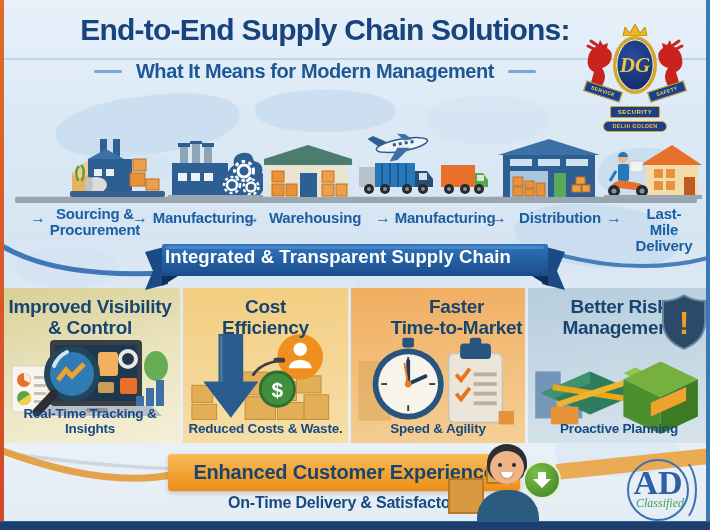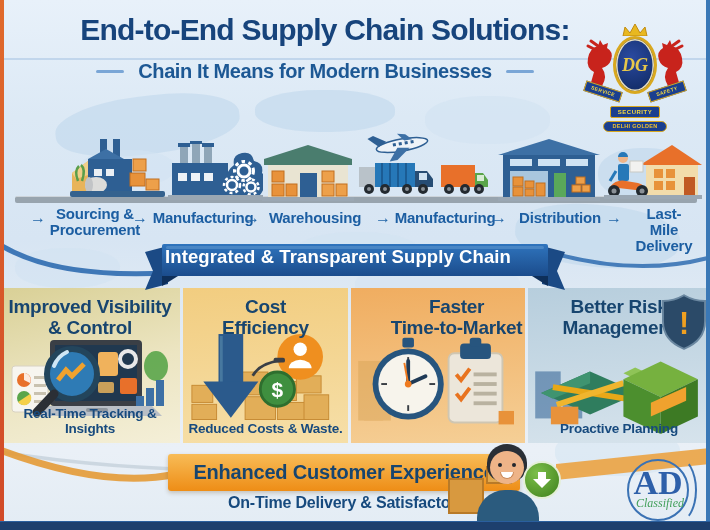--- a/index.html
+++ b/index.html
@@ -33,21 +33,21 @@
   .horse { position:absolute; top:14px; width:34px; height:48px; }
   #horse-left { left:2px; }
   #horse-right { left:74px; transform:scaleX(-1); }
   #crest-oval {
     position:absolute; left:33px; top:12px; width:44px; height:58px; border-radius:50%;
     background:radial-gradient(circle at 40% 35%, #2a4aa0, #15306e 75%);
     border:3px solid #d8a81f; box-shadow:inset 0 0 0 1.5px #e8e0c0;
     text-align:center;
   }
   #crest-oval span { font-family:"Liberation Serif", serif; font-style:italic; font-weight:700;
-    font-size:18px; color:#e8c84a; line-height:52px; }
+    font-size:21px; color:#e8c84a; line-height:52px; }
   .crest-ribbon { position:absolute; background:#1a3f8f; border:1px solid #d8a81f;
     color:#f5d840; font-weight:700; text-align:center; overflow:hidden; }
   #ribbon-service  { left:4px;  top:62px; width:38px; height:11px; font-size:5px; line-height:9px; transform:rotate(18deg); letter-spacing:.4px; }
   #ribbon-safety   { left:68px; top:62px; width:38px; height:11px; font-size:5px; line-height:9px; transform:rotate(-18deg); letter-spacing:.4px; }
   #ribbon-security { left:30px; top:82px; width:50px; height:12px; font-size:6px; line-height:10px; letter-spacing:.5px; border-radius:2px; }
   #ribbon-bottom   { left:23px; top:97px; width:64px; height:11px; font-size:5.5px; line-height:9px; color:#f0c030; border-radius:6px; letter-spacing:.3px; }
   
   #road { left:15px; top:196px; width:682px; height:7px; background:#98a4ae; border-top:1.5px solid #cdd4da; z-index:2; border-radius:2px; }
   .chain-icon { position:absolute; z-index:3; }
   .stage-label { position:absolute; z-index:4; transform:translateX(-50%);
@@ -112,21 +112,21 @@
   <div class="blob" style="left:598px;top:148px;width:92px;height:52px;"></div>
   <div class="blob light" style="left:15px;top:248px;width:105px;height:40px;"></div>
   <div class="blob light" style="left:355px;top:262px;width:165px;height:46px;opacity:.45;"></div>
   <div class="blob light" style="left:555px;top:428px;width:125px;height:48px;opacity:.5;"></div>
 
   <div id="header-rule" class="abs"></div>
 
   <div id="title" class="abs">End-to-End Supply Chain Solutions:</div>
   <div id="subtitle-row" class="abs">
     <span class="dash"></span>
-    <span id="subtitle">Chain It Means for Modern Businesses</span>
+    <span id="subtitle">What It Means for Modern Management</span>
     <span class="dash"></span>
   </div>
 
   <div id="crest" class="abs">
     <svg class="crown" width="28" height="12" viewBox="0 0 28 12">
       <polygon points="2,12 4,3 9,9 14,0 19,9 24,3 26,12" fill="#e8b820" stroke="#c08a10" stroke-width="1"></polygon>
     </svg>
     <svg id="horse-left" class="horse" viewBox="0 0 34 48">
       <path d="M8,48 L12,34 Q4,30 6,20 Q8,10 16,8 L18,2 L21,7 L26,5 L25,10 Q32,14 29,22 Q27,28 20,30 Q26,38 20,48 Z" fill="#c8231c"></path>
       <path d="M16,8 L9,3 M14,12 L6,8" stroke="#c8231c" stroke-width="3" stroke-linecap="round"></path>
@@ -445,20 +445,21 @@
         <polyline points="104,62 109,68 118,56"></polyline>
       </g>
       <g fill="#b9b2a0">
           <rect x="122" y="40" width="24" height="4"></rect>
           <rect x="122" y="50" width="24" height="4"></rect>
           <rect x="122" y="60" width="24" height="4"></rect>
           <rect x="122" y="70" width="24" height="4"></rect>
         </g>
       <rect x="148" y="80" width="16" height="14" fill="#e8923a"></rect>
     </svg>
+    <div class="col-caption">Speed &amp; Agility</div>
   </div>
 
   <div id="col-4" class="col">
     <div class="col-title">Better Risk
 Management</div>
     <div id="shield-wrap">
       <svg width="44" height="56" viewBox="0 0 46 58">
         <path d="M23,1 C30,5 38,7 45,7 V28 C45,43 36,52 23,57 C10,52 1,43 1,28 V7 C8,7 16,5 23,1 Z" fill="#2b4a68" stroke="#6a87a0" stroke-width="2"></path>
         <text x="23" y="42" text-anchor="middle" font-size="32" font-weight="bold" fill="#f0a020" font-family="Liberation Sans, sans-serif">!</text>
       </svg>

